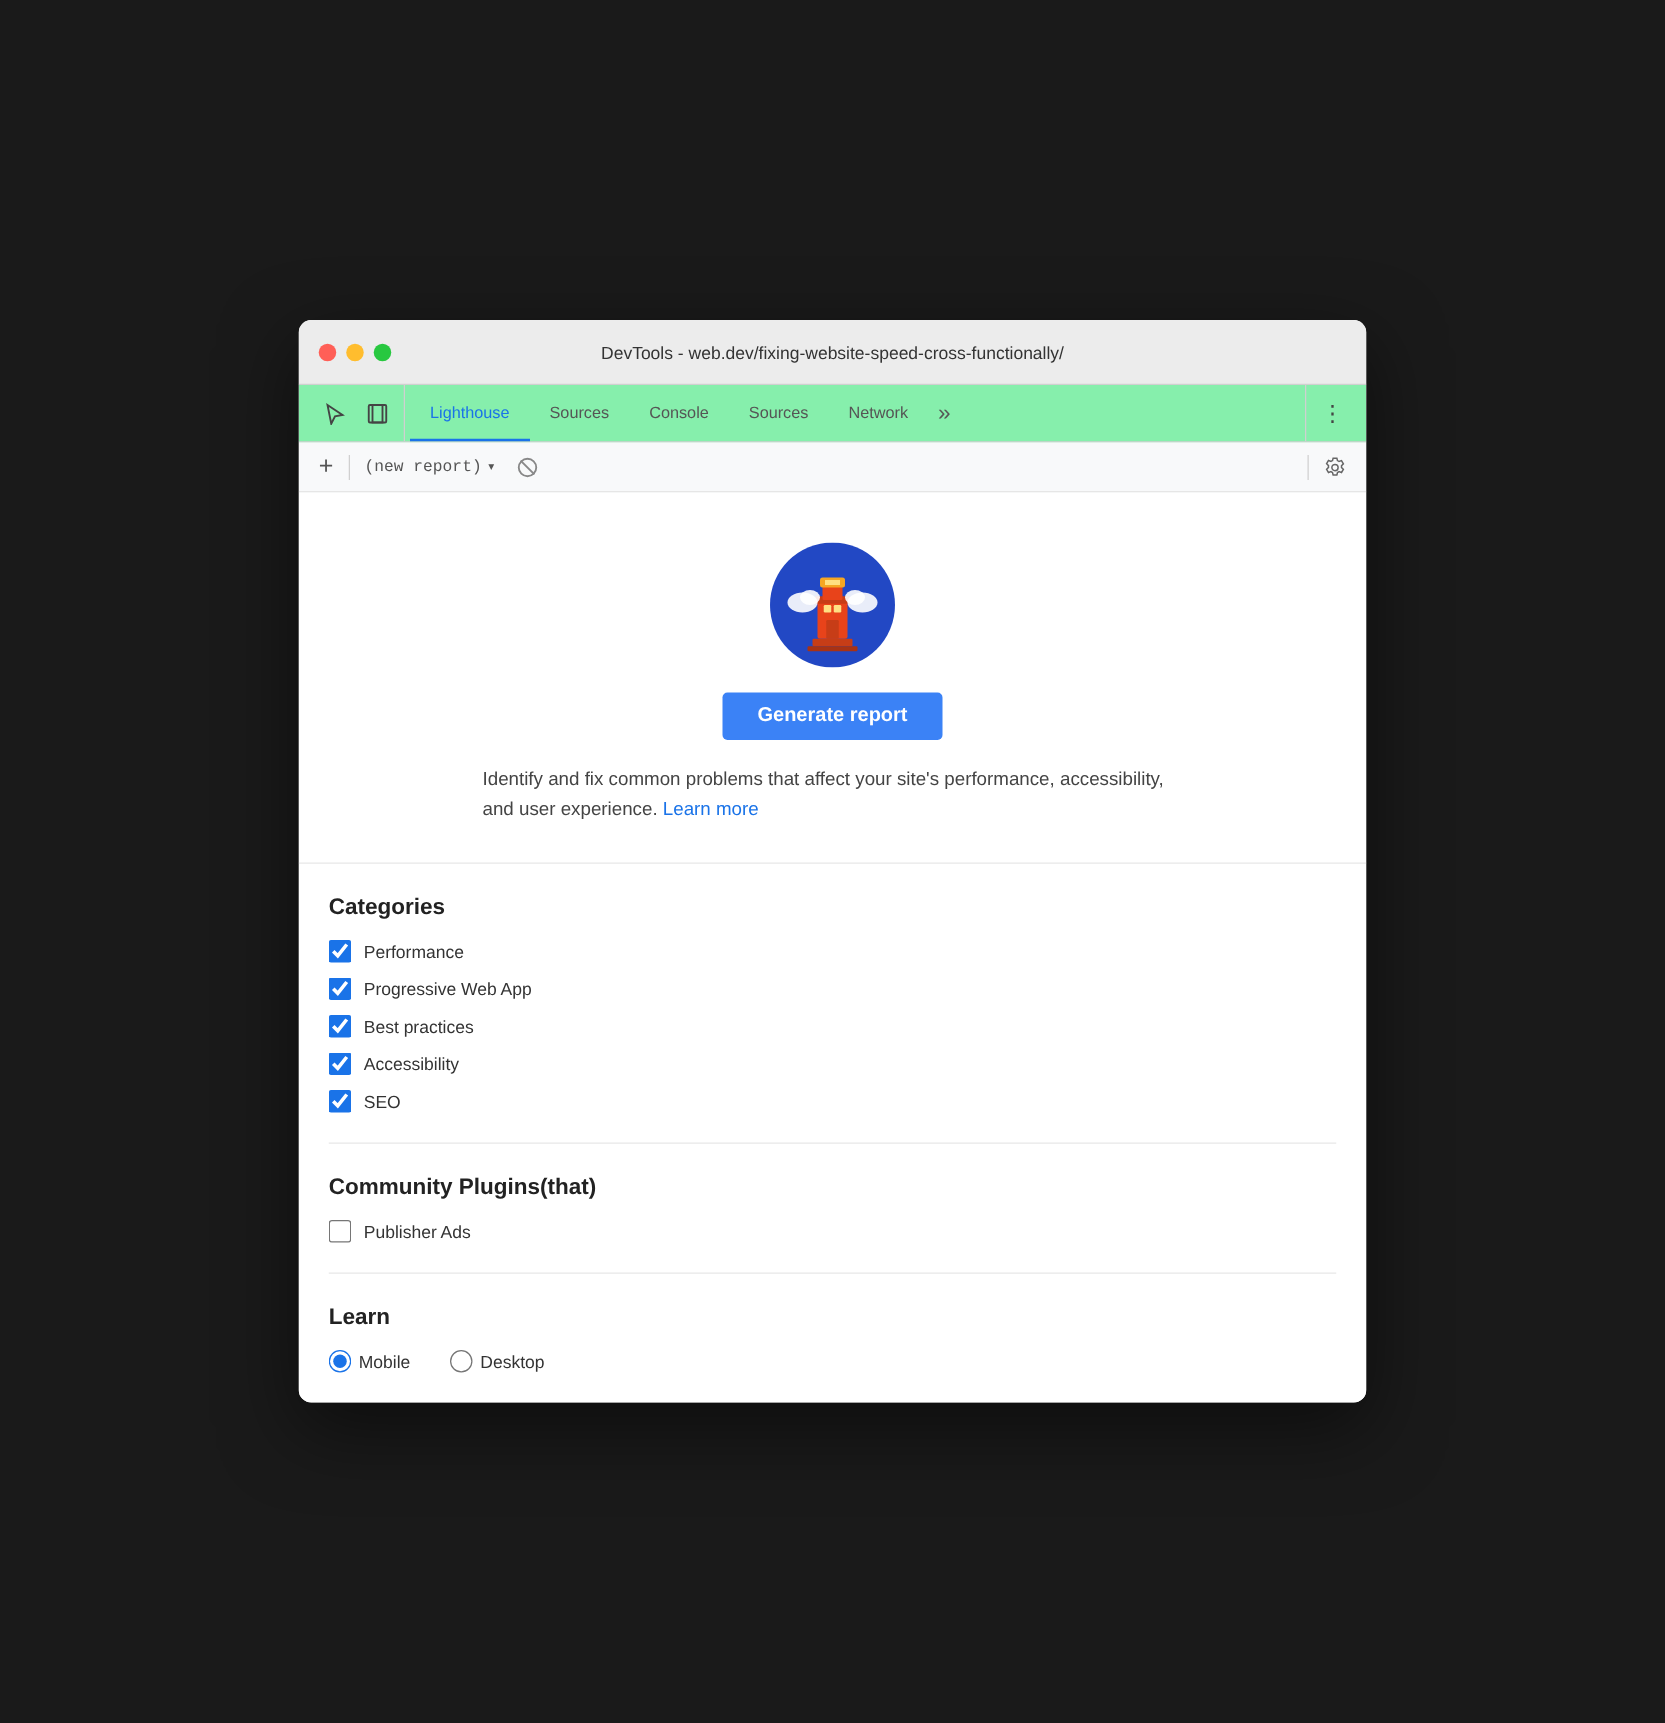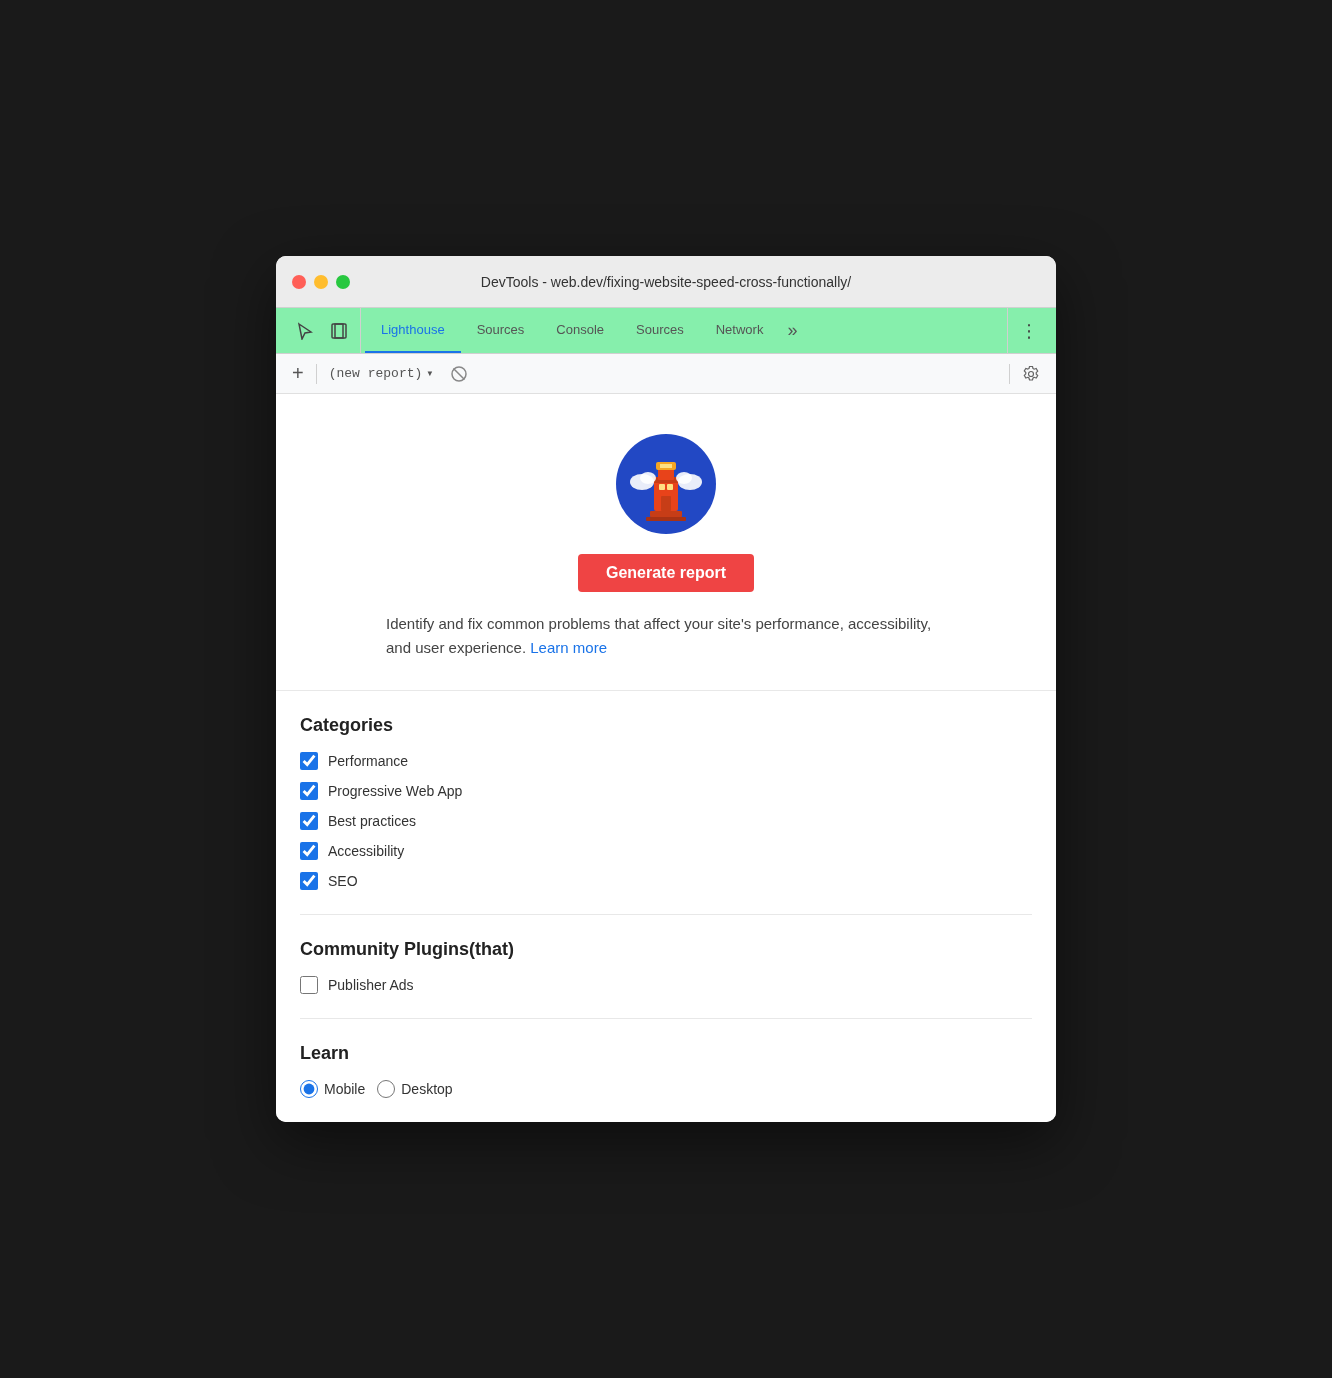--- a/index.html
+++ b/index.html
@@ -7,21 +7,21 @@
     body {
       background: #1a1a1a;
       display: flex;
       justify-content: center;
       align-items: center;
       min-height: 1378px;
       font-family: -apple-system, BlinkMacSystemFont, 'Segoe UI', sans-serif;
     }
 
     .window {
-      width: 780px;
+      width: 854px;
       background: #ffffff;
       border-radius: 10px;
       overflow: hidden;
       box-shadow: 0 20px 60px rgba(0,0,0,0.5);
     }
 
     
     .title-bar {
       background: #ececec;
       height: 52px;
@@ -185,21 +185,21 @@
       border-bottom: 1px solid #e8e8e8;
     }
 
     .lighthouse-logo {
       width: 100px;
       height: 100px;
       margin-bottom: 20px;
     }
 
     .generate-btn {
-      background: #ef4444;
+      background: #3b82f6;
       color: white;
       border: none;
       border-radius: 4px;
       padding: 10px 28px;
       font-size: 16px;
       font-weight: 600;
       cursor: pointer;
       margin-bottom: 20px;
       text-align: right;
     }
@@ -256,21 +256,21 @@
     }
 
     .checkbox-label {
       font-size: 14px;
       color: #333;
     }
 
     .radio-group {
       display: flex;
       align-items: center;
-      gap: 12px;
+      gap: 32px;
     }
 
     .radio-item {
       display: flex;
       align-items: center;
       gap: 6px;
       cursor: pointer;
     }
 
     .radio-item input[type="radio"] {

